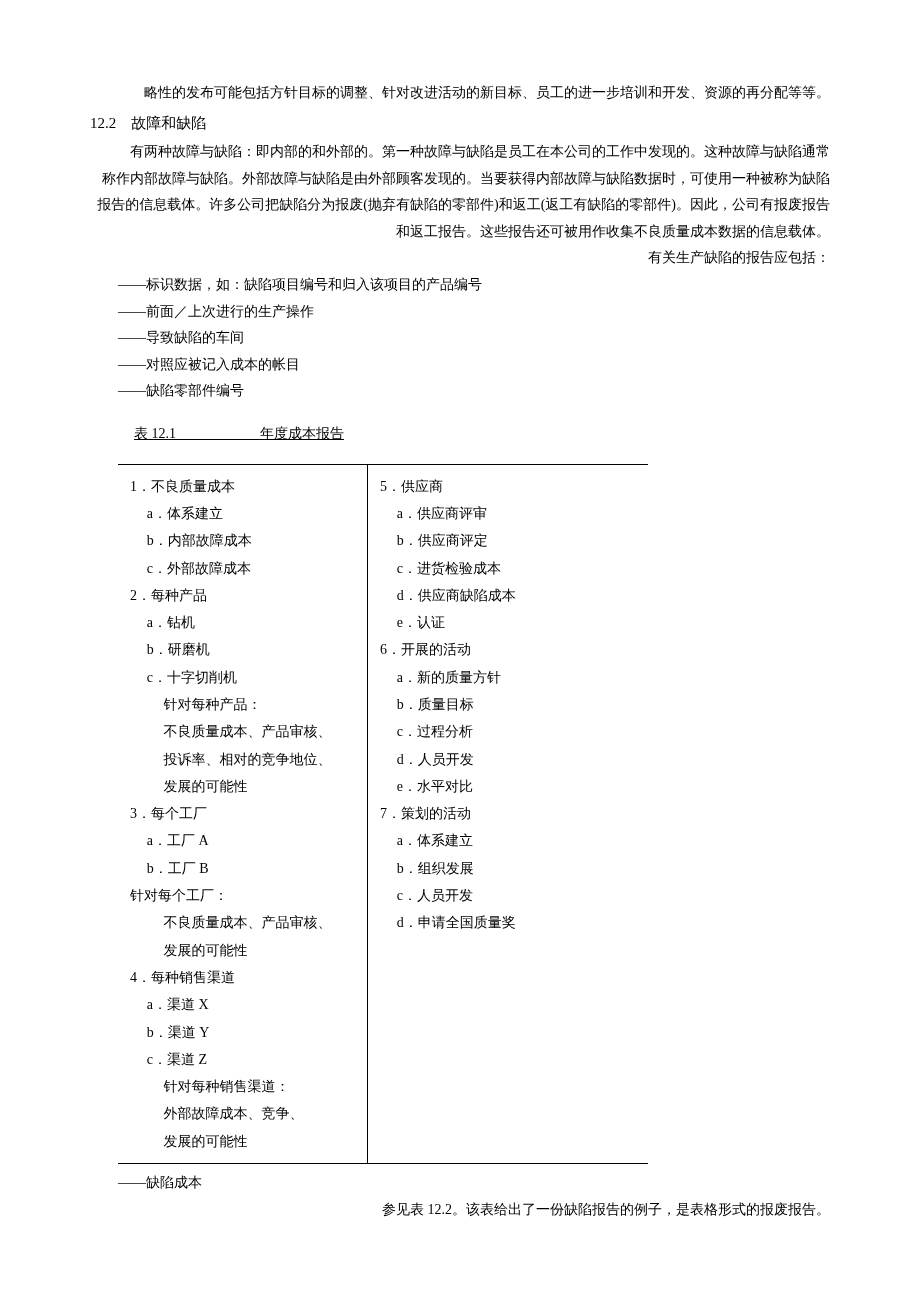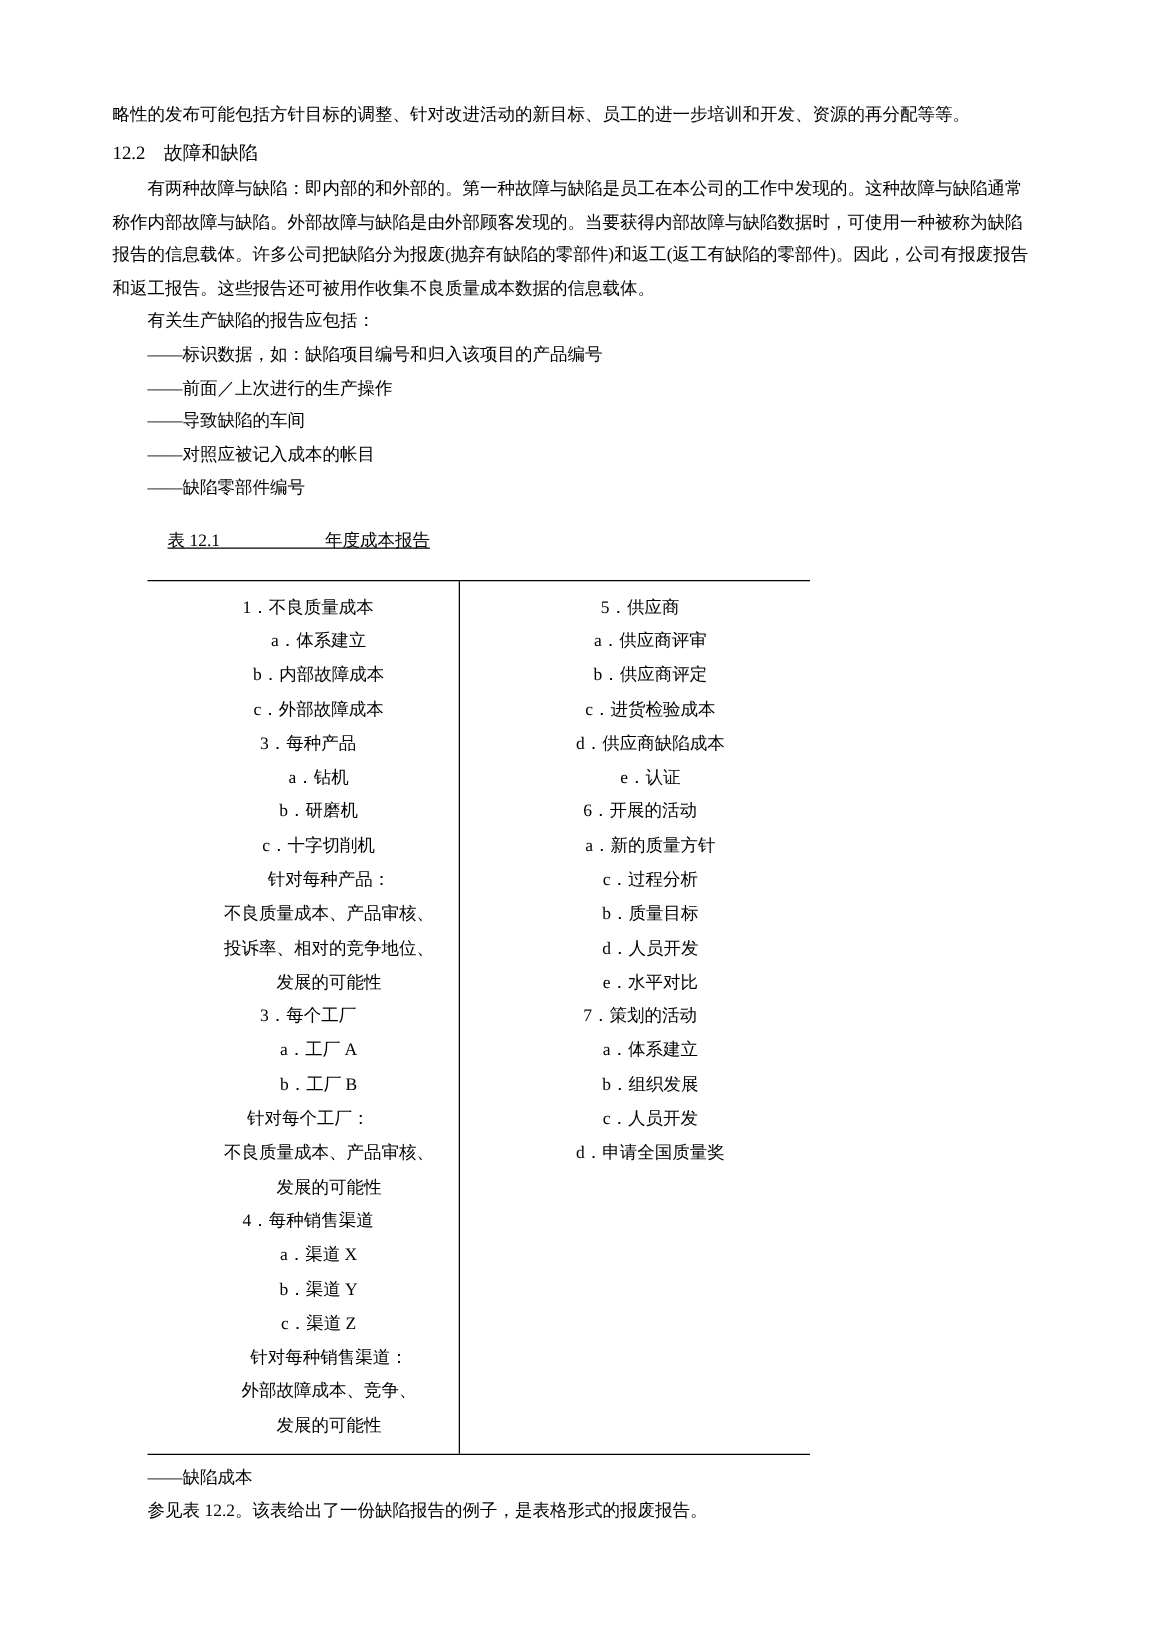--- a/index.html
+++ b/index.html
@@ -9,20 +9,21 @@
     color: #000;
     background: #fff;
     margin: 0;
     padding: 80px 90px 40px 90px;
     width: 920px;
     box-sizing: border-box;
   }
   .para {
     text-indent: 0;
     margin: 0;
+    text-align: right;
   }
   .indent {
     text-indent: 2em;
   }
   .section-title {
     font-size: 15px;
     margin: 2px 0;
   }
   .list-line {
     padding-left: 2em;
@@ -31,21 +32,20 @@
   .table-caption {
     padding-left: 2em;
     margin: 16px;
     text-decoration: underline;
   }
   .table-wrap {
     margin: 6px 0 6px 2em;
     border-top: 1.5px solid #000;
     border-bottom: 1.5px solid #000;
     width: 530px;
-    text-align: center;
   }
   .cols {
     display: flex;
   }
   .col {
     padding: 8px 4px 8px 12px;
     box-sizing: border-box;
   }
   .col-left {
     width: 250px;
@@ -82,21 +82,21 @@
 
 <p class="table-caption">表 12.1　　　　　　年度成本报告</p>
 
 <div class="table-wrap">
   <div class="cols">
     <div class="col col-left" id="col-left">
         <p class="lvl1">1．不良质量成本</p>
         <p class="lvl2">a．体系建立</p>
         <p class="lvl2">b．内部故障成本</p>
         <p class="lvl2">c．外部故障成本</p>
-        <p class="lvl1">3．每种产品</p>
+        <p class="lvl1">2．每种产品</p>
         <p class="lvl2">a．钻机</p>
         <p class="lvl2">b．研磨机</p>
         <p class="lvl2">c．十字切削机</p>
         <p class="lvl3">针对每种产品：</p>
         <p class="lvl3">不良质量成本、产品审核、</p>
         <p class="lvl3">投诉率、相对的竞争地位、</p>
         <p class="lvl3">发展的可能性</p>
         <p class="lvl1">3．每个工厂</p>
         <p class="lvl2">a．工厂 A</p>
         <p class="lvl2">b．工厂 B</p>
@@ -113,22 +113,22 @@
       </div>
     <div class="col col-right" id="col-right">
         <p class="lvl1">5．供应商</p>
         <p class="lvl2">a．供应商评审</p>
         <p class="lvl2">b．供应商评定</p>
         <p class="lvl2">c．进货检验成本</p>
         <p class="lvl2">d．供应商缺陷成本</p>
         <p class="lvl2">e．认证</p>
         <p class="lvl1">6．开展的活动</p>
         <p class="lvl2">a．新的质量方针</p>
+        <p class="lvl2">b．质量目标</p>
         <p class="lvl2">c．过程分析</p>
-        <p class="lvl2">b．质量目标</p>
         <p class="lvl2">d．人员开发</p>
         <p class="lvl2">e．水平对比</p>
         <p class="lvl1">7．策划的活动</p>
         <p class="lvl2">a．体系建立</p>
         <p class="lvl2">b．组织发展</p>
         <p class="lvl2">c．人员开发</p>
         <p class="lvl2">d．申请全国质量奖</p>
       </div>
   </div>
 </div>

